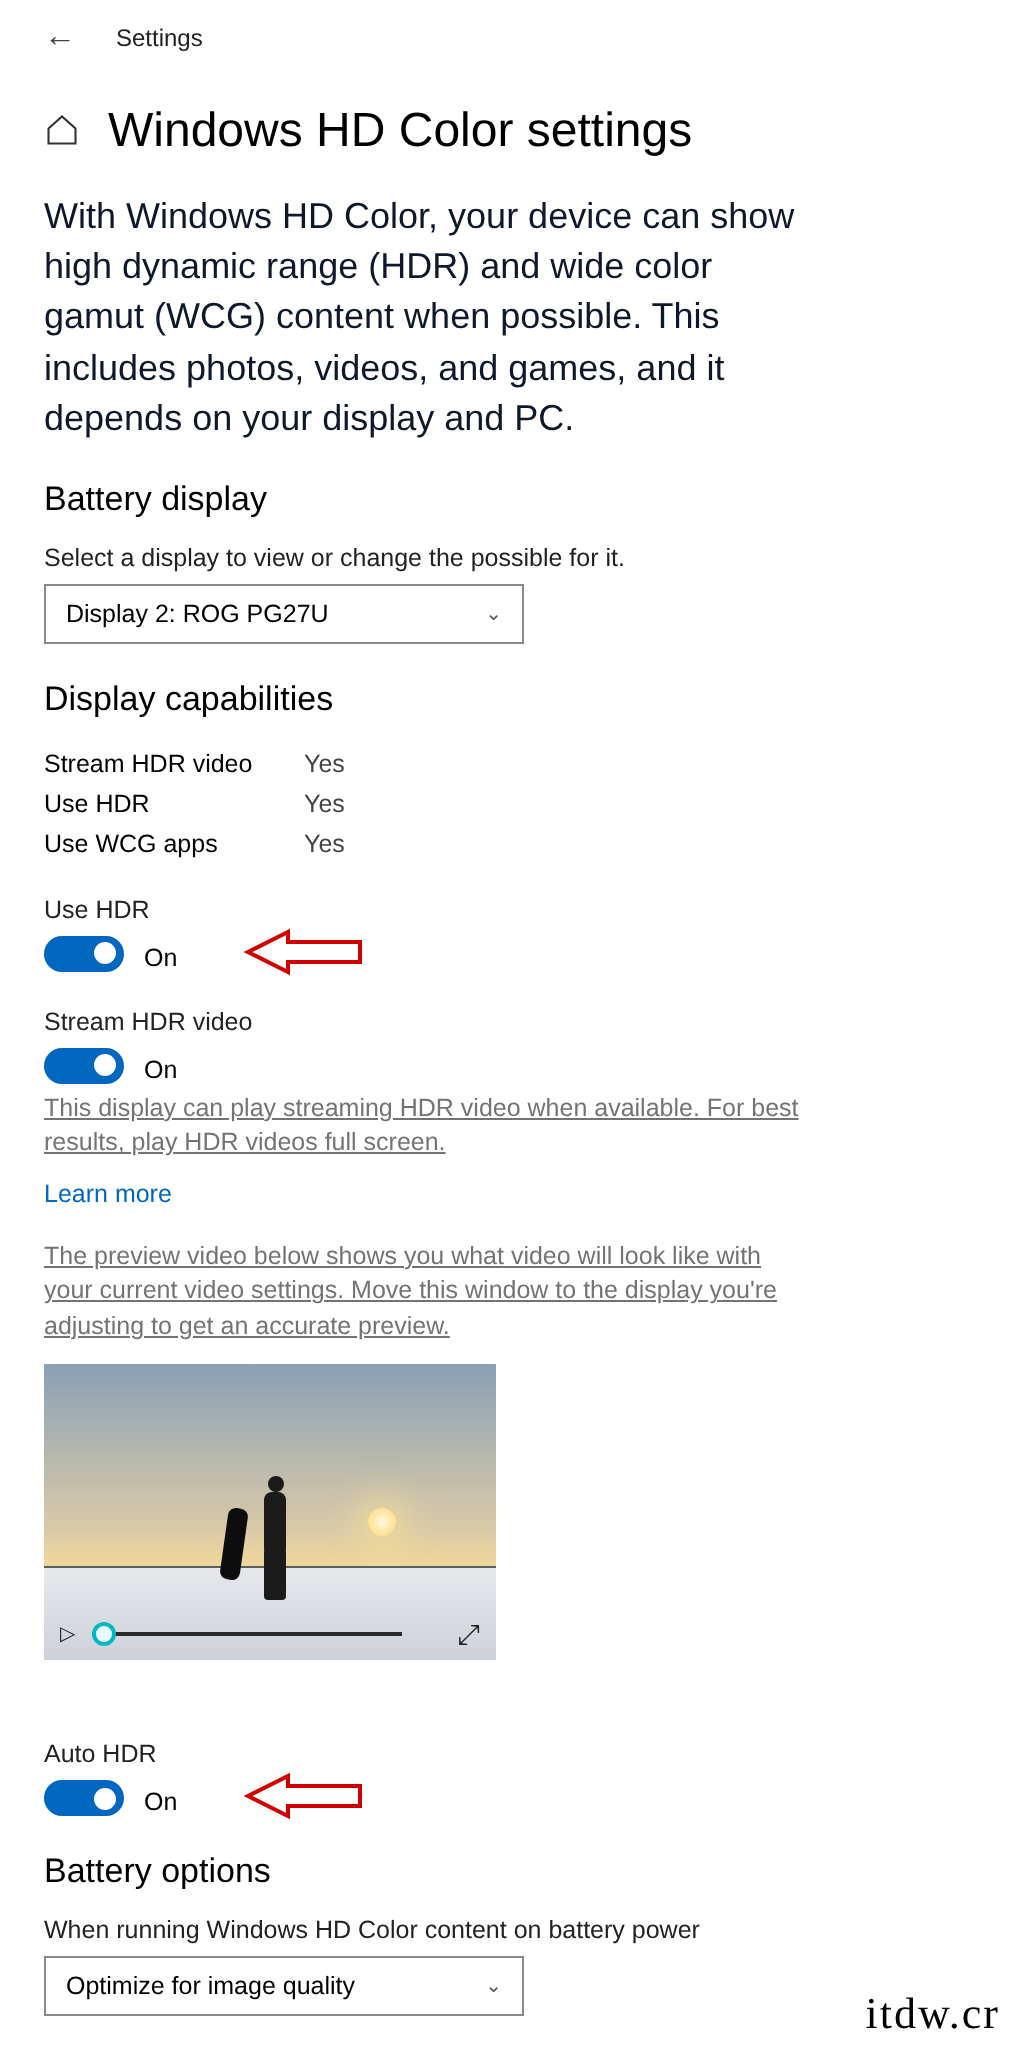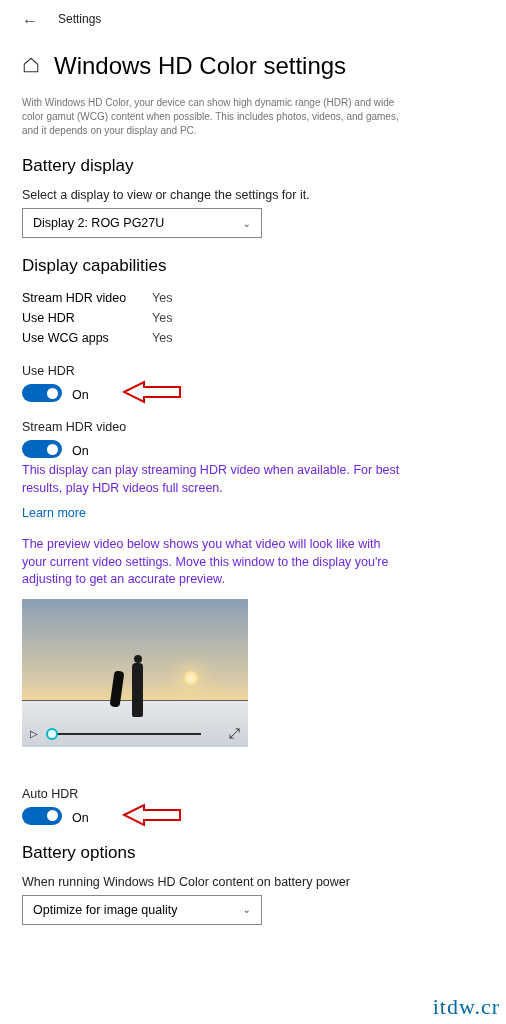--- a/index.html
+++ b/index.html
@@ -4,55 +4,55 @@
 <style>
 * { margin: 0; padding: 0; box-sizing: border-box; font-family: "Segoe UI", sans-serif; }
 body { width: 506px; background: #fff; color: #000; font-size: 13px; padding-bottom: 20px; }
 .topbar { display: flex; align-items: center; gap: 20px; padding: 10px 22px; }
 .back-arrow { font-size: 16px; color: #444; cursor: pointer; }
 .topbar-title { font-size: 12px; color: #222; }
 .content { padding: 0 22px; }
 .page-header { display: flex; align-items: center; gap: 14px; margin: 14px 0 16px; }
 .home-icon { color: #333; }
 .page-title { font-size: 24px; font-weight: 400; }
-.desc { font-size: 10px; color: #737373; line-height: 1.4; margin-bottom: 10px; max-width: 380px; }
+.desc { font-size: 18px; color: #0f172a; line-height: 1.4; margin-bottom: 10px; max-width: 380px; }
 a.link { color: #0067c0; text-decoration: none; font-size: 12.5px; display: inline-block; margin-bottom: 18px; }
 .section-h { font-size: 17px; font-weight: 400; margin: 18px 0 12px; }
 .label { font-size: 12.5px; color: #222; margin-bottom: 6px; }
 .select { width: 240px; height: 30px; border: 1px solid #888; background: #fff; display: flex; align-items: center; justify-content: space-between; padding: 0 10px; font-size: 12.5px; cursor: pointer; }
 .chev { font-size: 10px; color: #555; }
 .cap-table { margin: 6px 0 16px; }
 .cap-row { display: flex; font-size: 12.5px; padding: 3px 0; }
 .cap-label { width: 130px; }
 .cap-val { color: #444; }
 .toggle-row { display: flex; align-items: flex-end; gap: 10px; margin: 4px 0; position: relative; }
 .toggle { width: 40px; height: 18px; border-radius: 10px; background: #0067c0; position: relative; cursor: pointer; }
 .toggle::after { content: ""; position: absolute; width: 11px; height: 11px; background: #fff; border-radius: 50%; top: 3.5px; right: 4px; }
 .toggle-state { font-size: 12.5px; }
-.sub-desc { font-size: 12.5px; color: #6d28d9; line-height: 1.4; margin: 4px 0 8px; max-width: 380px; }
+.sub-desc { font-size: 12.5px; color: #737373; line-height: 1.4; margin: 4px 0 8px; max-width: 380px; text-decoration: underline; }
 .setting-block { margin-bottom: 18px; }
 .setting-title { font-size: 12.5px; color: #222; margin-bottom: 6px; }
 .video-preview { width: 226px; height: 148px; background: #3a4a60; position: relative; overflow: hidden; margin-top: 10px; margin-bottom: 40px; }
 .video-sky { position: absolute; inset: 0; background: linear-gradient(to bottom, #8aa0b5 0%, #d8c9a8 55%, #f0d79a 68%, #a8c0d0 80%); }
 .video-sun { position: absolute; width: 14px; height: 14px; border-radius: 50%; background: radial-gradient(circle, #fff8e0 0%, #fde090 70%, rgba(253,224,144,0) 100%); left: 162px; top: 72px; box-shadow: 0 0 18px 6px rgba(255,230,150,0.6); }
 .video-deck { position: absolute; left: 0; right: 0; bottom: 0; height: 46px; background: linear-gradient(to bottom, #e6e8ec 0%, #cdd2d8 100%); }
 .video-rail { position: absolute; left: 0; right: 0; bottom: 44px; height: 3px; background: #5a5f66; }
 .video-post { position: absolute; width: 2px; height: 14px; background: #5a5f66; bottom: 30px; }
 .video-person { position: absolute; left: 96px; bottom: 28px; width: 36px; height: 68px; }
 .person-body { position: absolute; left: 14px; top: 12px; width: 11px; height: 30px; background: #1b1b1b; border-radius: 4px 4px 2px 2px; }
 .person-head { position: absolute; left: 16px; top: 4px; width: 8px; height: 8px; background: #1b1b1b; border-radius: 50%; }
 .person-legs { position: absolute; left: 14px; top: 40px; width: 11px; height: 26px; background: #1b1b1b; border-radius: 2px; }
 .person-board { position: absolute; left: -6px; top: 20px; width: 10px; height: 36px; background: #0d0d0d; border-radius: 4px; transform: rotate(8deg); }
 .controls { position: absolute; left: 0; right: 0; bottom: 0; height: 26px; display: flex; align-items: center; padding: 0 8px; gap: 8px; }
 .play { font-size: 10px; color: #222; cursor: pointer; }
 .prog-track { flex: 1; height: 2px; background: #2a2a2a; position: relative; margin-right: 20px; }
 .prog-thumb { position: absolute; width: 12px; height: 12px; border: 2px solid #00b7c3; background: #e8fdff; border-radius: 50%; top: -5px; left: 0%; }
 .expand { font-size: 14px; color: #222; cursor: pointer; }
 .arrow-annot { position: absolute; }
-.watermark { position: absolute; right: 6px; bottom: 4px; font-family: Georgia, serif; font-size: 22px; color: #0369a1; letter-spacing: 1px; }
+.watermark { position: absolute; right: 6px; bottom: 4px; font-family: Georgia, serif; font-size: 22px; color: #000000; letter-spacing: 1px; }
 </style>
 </head>
 <body>
 
 <div class="topbar">
   <span class="back-arrow">←</span>
   <span class="topbar-title">Settings</span>
 </div>
 
 <div class="content">
@@ -61,21 +61,21 @@
       <svg width="18" height="18" viewBox="0 0 24 24" fill="none" stroke="currentColor" stroke-width="1.4">
           <path d="M3 11 L12 3 L21 11 V21 H3 Z"></path>
         </svg>
     </span>
     <h1 class="page-title">Windows HD Color settings</h1>
   </div>
 
   <p class="desc">With Windows HD Color, your device can show high dynamic range (HDR) and wide color gamut (WCG) content when possible. This includes photos, videos, and games, and it depends on your display and PC.</p>
 
   <h2 class="section-h">Battery display</h2>
-  <p class="label">Select a display to view or change the settings for it.</p>
+  <p class="label">Select a display to view or change the possible for it.</p>
   <div class="select">
     <span>Display 2: ROG PG27U</span>
     <span class="chev">⌄</span>
   </div>
 
   <h2 class="section-h">Display capabilities</h2>
   <div class="cap-table">
     <div class="cap-row">
       <span class="cap-label">Stream HDR video</span>
       <span class="cap-val">Yes</span>

